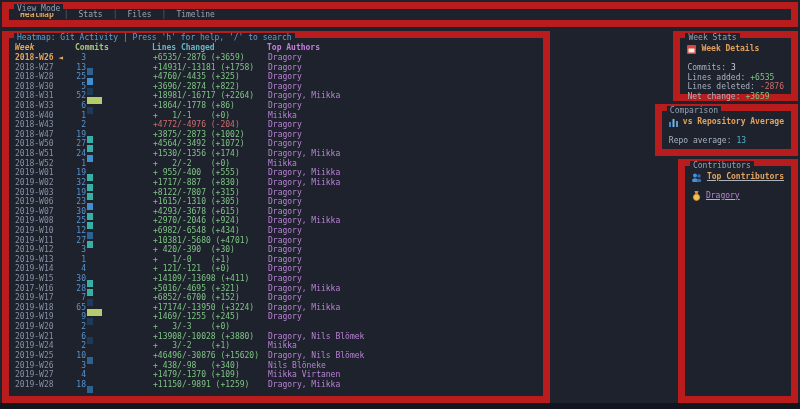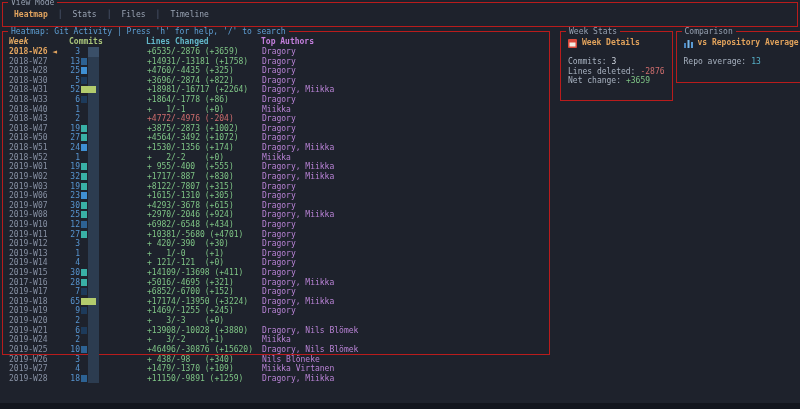--- a/index.html
+++ b/index.html
@@ -4,48 +4,48 @@
 <style>
   * { margin:0; padding:0; box-sizing:border-box; }
   html,body { width:800px; height:409px; overflow:hidden; }
   body {
     background:#12151d;
     font-family:"DejaVu Sans Mono","Liberation Mono",monospace;
     font-size:8px; color:#aab3c0;
   }
   .screen { position:absolute; top:0; left:0; width:800px; height:403px; background:#1e222c; padding:2px; }
 
-  .box { position:relative; border:1px solid #b91c1c; background:#1e222c; }
+  .box { position:relative; border:7px solid #b91c1c; background:#1e222c; }
   .box-label {
     position:absolute; top:-5px; left:5px; background:#1e222c;
     padding:0 3px; color:#96a0b1; font-size:8px; line-height:9px; white-space:pre;
   }
   .box-label.title-blue { color:#5f9fd4; }
 
   
   .view-mode { height:25px; margin-bottom:4px; }
   .tab-bar { display:flex; align-items:center; height:100%; padding-left:9px;text-align:right; }
   .tab { color:#9aa4b4; cursor:pointer; padding:0 2px; white-space:pre; }
   .tab.active { color:#e2a45f; font-weight:bold; }
   .tab-sep { color:#55617a; margin:0 8px; }
 
   
-  .main-row { display:flex; gap:10px; height:324px; }
+  .main-row { display:flex; gap:10px; height:372px; }
   .heatmap-box { flex:1; }
-  .sidebar { width:238px; display:flex; flex-direction:row; gap:3px; }
+  .sidebar { width:238px; display:flex; flex-direction:column; gap:3px;align-items:flex-end; }
 
   
   .table { padding:5px 0 0 6px; }
   .thead { display:flex; height:10px; line-height:10px; font-weight:bold; white-space:pre; }
   .h-week { width:60px; color:#e2a862;font-style:italic; }
   .h-commits { width:77px; color:#a9c47a; }
   .h-lines { width:115px; color:#62b7c9; }
   .h-authors { flex:1; color:#c47fdd; }
 
-  .trow { display:flex; height:9.62px; line-height:9.62px; white-space:pre; }
+  .trow { display:flex; height:9.62px; line-height:9.62px; white-space:pre;align-items:center; }
   .c-week { width:60px; color:#8given791a4; color:#8791a4; }
   .trow.selected .c-week { color:#e2a45f; font-weight:bold; }
   .c-commits { width:11px; text-align:right; color:#5795d0; }
   .c-heat { position:relative; width:22px; margin-right:45px; }
   .heat-track { position:absolute; left:8px; top:0; width:11px; height:100%; background:#2c3c50; }
   .trow.selected .heat-track { background:#3a4f68; }
   .heat-block { position:absolute; left:1px; top:1px; width:6px; height:7px; }
   .heat-1 { background:#1d3a5a; }
   .heat-2 { background:#2d6293; }
   .heat-3 { background:#3f8fd2; }
@@ -146,20 +146,21 @@
         <div class="panel-heading">
           <span class="icon">
             <svg width="9" height="9">
                 <rect x="0" y="0" width="9" height="9" rx="1" fill="#d9483b"></rect>
                 <rect x="1.5" y="3.5" width="6" height="4" fill="#f3ede2"></rect>
               </svg>
           </span>
           <span>Week Details</span>
         </div>
         <div class="stat-line"><span>Commits:</span><span class="stat-value v-plain">3</span></div>
+        <div class="stat-line"><span>Lines added:</span><span class="stat-value v-green">+6535</span></div>
         <div class="stat-line"><span>Lines deleted:</span><span class="stat-value v-red">-2876</span></div>
         <div class="stat-line"><span>Net change:</span><span class="stat-value v-green">+3659</span></div>
       </div>
 
       <div class="box side-box comparison">
         <span class="box-label">Comparison</span>
         <div class="panel-heading">
           <span class="icon">
             <svg width="9" height="9">
                 <rect x="0" y="4" width="2" height="5" fill="#4a86c0"></rect>

